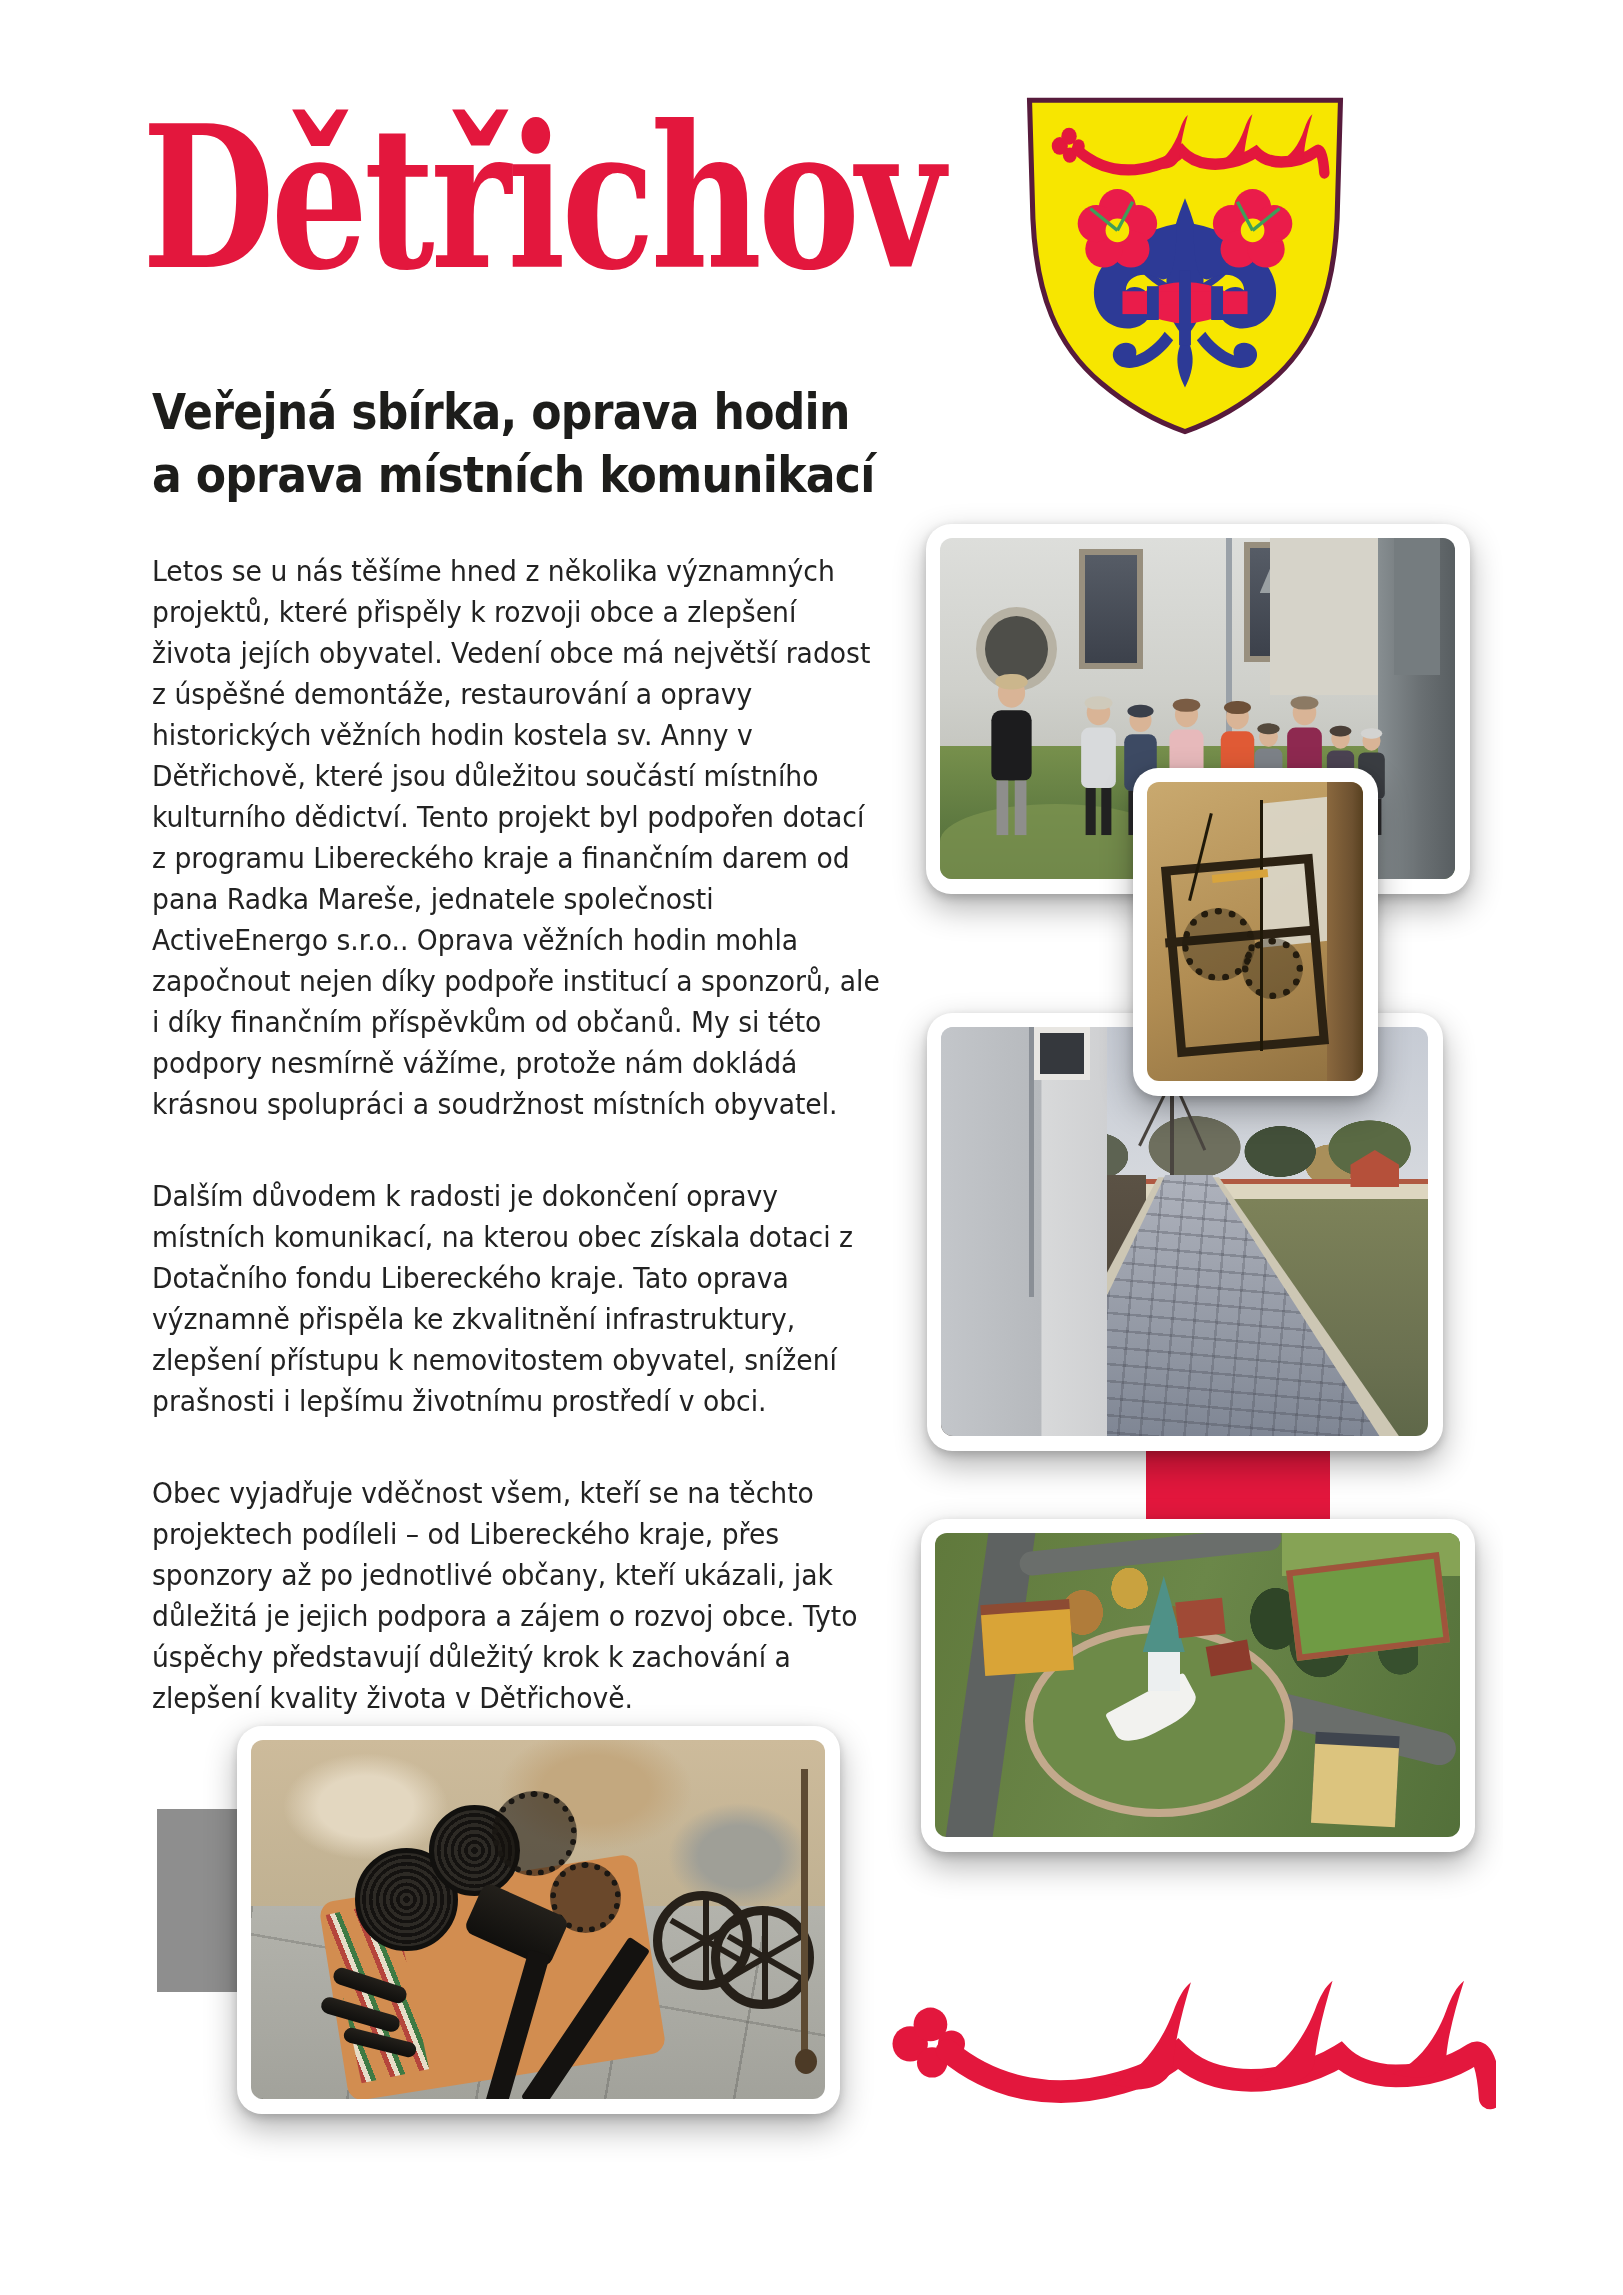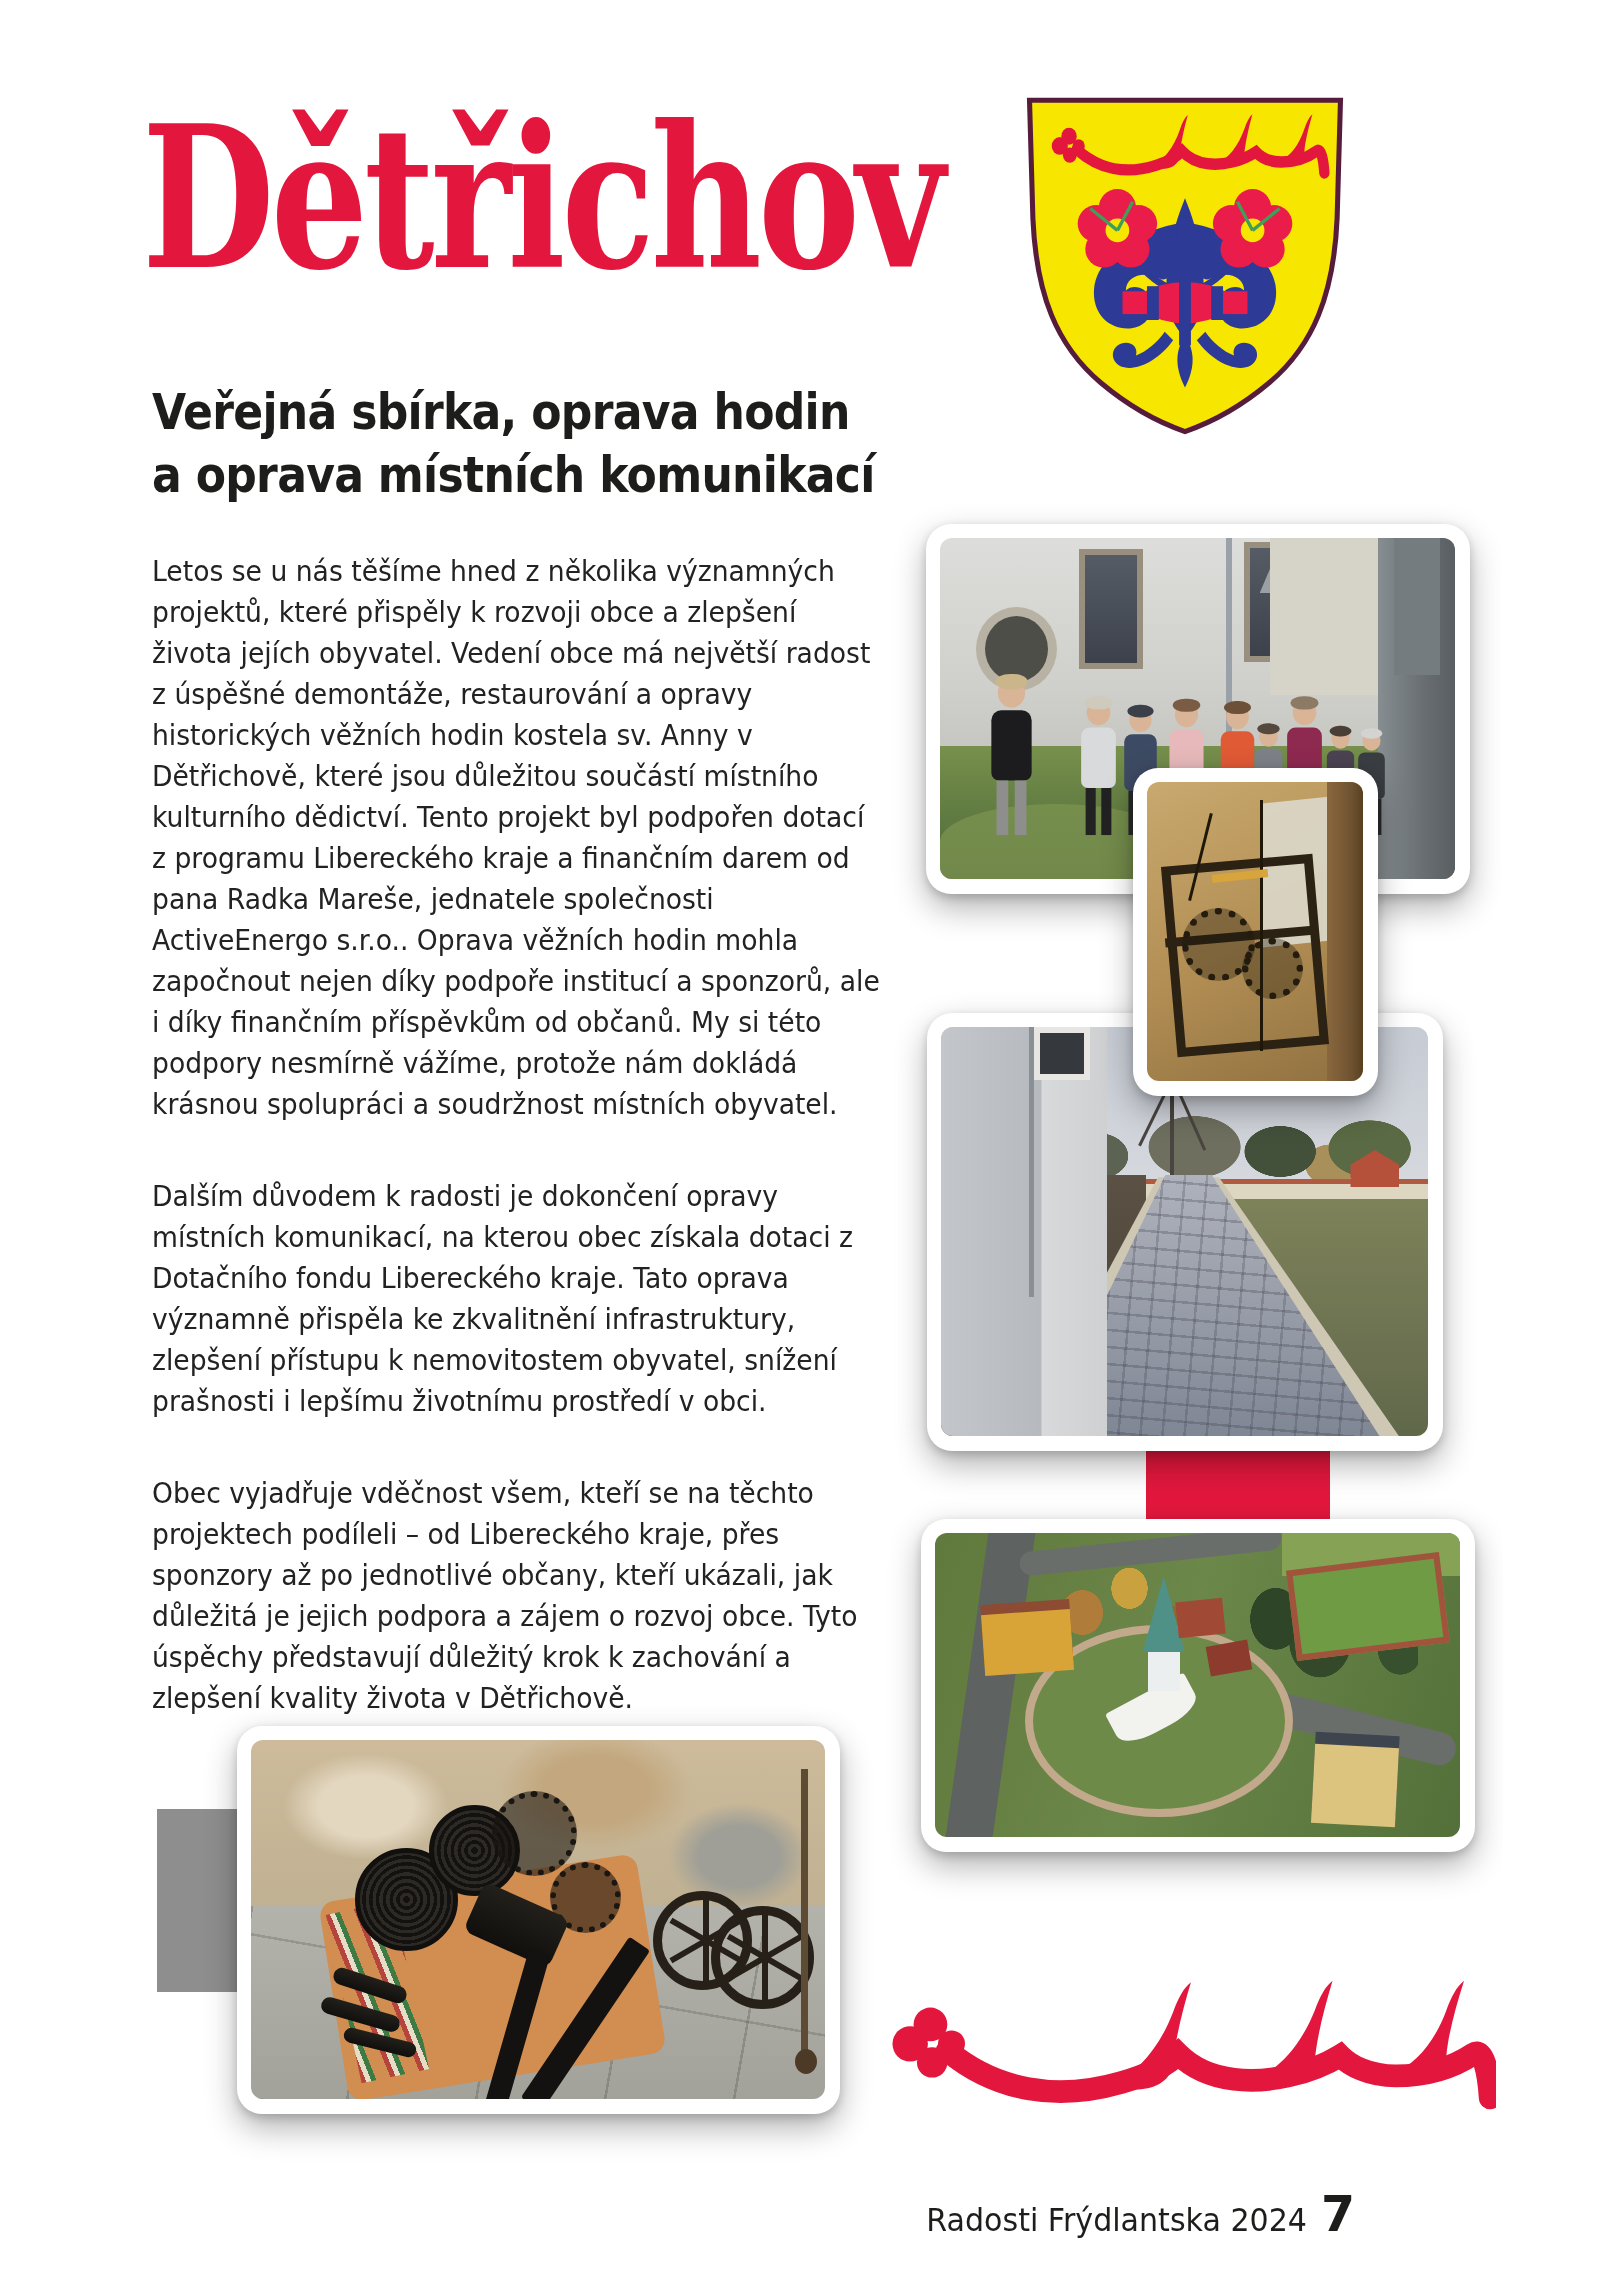--- a/index.html
+++ b/index.html
@@ -422,19 +422,15 @@
         </div>
       <div class="abs pr-rod"></div>
       <div class="abs pr-bob"></div>
     </div>
   </div>
 
   <svg id="wave-bottom" viewBox="0 0 742 172">
     <use href="#waveOrn" transform="translate(0,6)"></use>
   </svg>
 
-  <div id="footer">
-    <span class="mag">Radosti Frýdlantska 2024</span>
-    <span class="pg">7</span>
-  </div>
 
 </div>
 
 
 </body></html>

